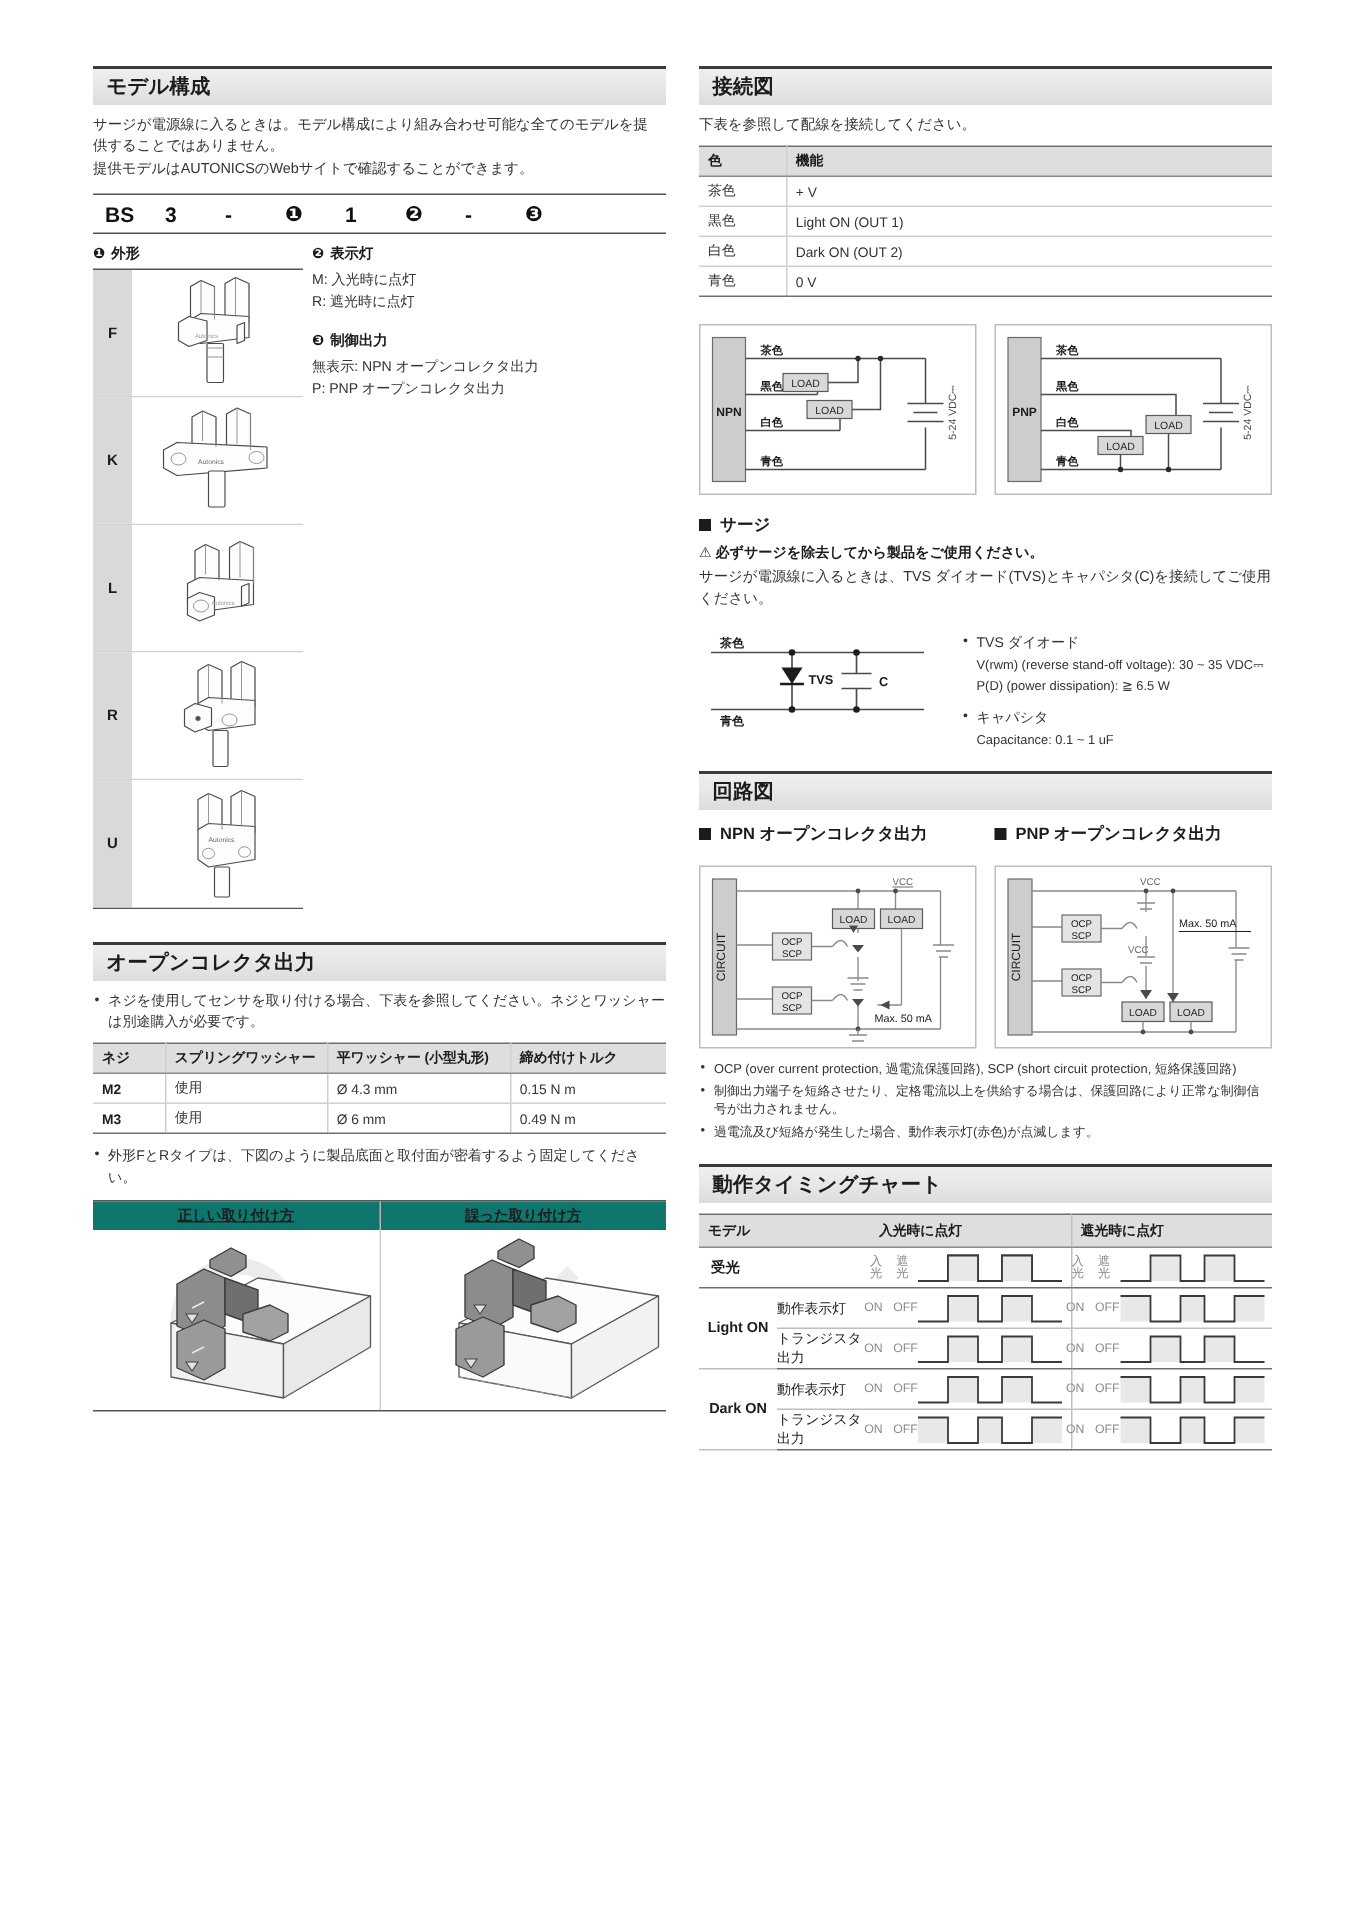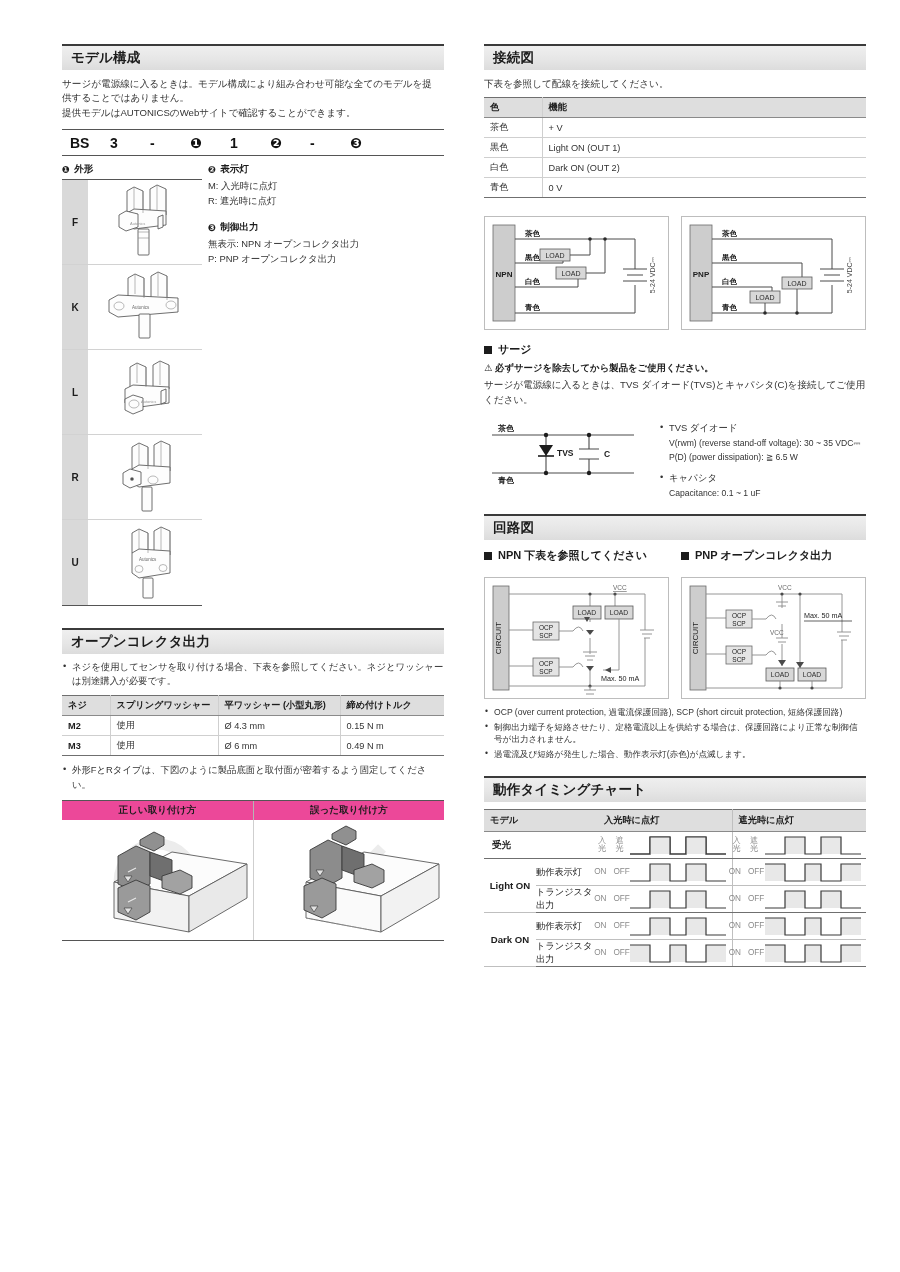--- a/index.html
+++ b/index.html
@@ -7,21 +7,21 @@
   body {
     width: 900px; height: 1272px;
     background: #ffffff;
     font-family: "Liberation Sans", "DejaVu Sans", sans-serif;
     color: #231f20;
     position: relative;
   }
   .page { position:relative; width:900px; height:1272px; padding: 12px; }
   .col { position:absolute; top:44px; width:382px; }
   .col-left { left:62px; }
-  .col-right { left:484px; }
+  .col-right { left:466px; }
 
   
   .sec { margin-bottom: 10px; }
   .sec-head {
     border-top: 2.5px solid #3b3b3b;
     background: linear-gradient(to bottom, #efefef 0%, #e6e6e6 55%, #dcdcdc 100%);
     height: 26px;
     display:flex; align-items:center;
     padding-left: 9px;
   }
@@ -83,21 +83,21 @@
   .subhead { font-size:11px; font-weight:bold; color:#1c1c1c; display:flex; align-items:center; gap:6px; margin-top:12px; }
   .subhead .sq { width:8px;height:8px;background:#1c1c1c;display:inline-block; }
   .warn { font-size:9.4px; font-weight:bold; color:#1c1c1c; margin-top:5px; }
 
   
   .diagram { margin-top:8px; border:1px solid #bdbdbd; background:#fff; }
   svg { display:block; }
 
   
   .mount-tbl { margin-top:8px; border-top:1px solid #555; border-bottom:1px solid #555; width:100%; }
-  .mount-head { display:flex; background:#ec4899; }
+  .mount-head { display:flex; background:#0f766e;text-decoration:underline; }
   .mount-head div { flex:1; text-align:center; font-size:9.6px; font-weight:bold; padding:3px 0; color:#1c1c1c; }
   .mount-head div:first-child { border-right:1px solid #b5b5b5; }
   .mount-body { display:flex; }
   .mount-body div { flex:1; }
   .mount-body div:first-child { border-right:1px solid #cfcfcf; }
 
   
   table.timing { border-collapse:collapse; width:100%; font-size:9.2px; margin-top:7px; table-layout:fixed; }
   table.timing th {
     background:#dedede; font-weight:bold; text-align:left; color:#1c1c1c;
@@ -515,21 +515,21 @@
     </div>
 
     <div class="sec" style="margin-top:14px">
       <div class="sec-head">
         <div class="t">回路図</div>
       </div>
 
       <div style="display:flex; gap:12px; margin-top:8px;">
         <div class="subhead" style="margin-top:0;width:185px">
           <span class="sq"></span>
-          <span>NPN 下表を参照してください</span>
+          <span>NPN オープンコレクタ出力</span>
         </div>
         <div class="subhead" style="margin-top:0;width:185px">
           <span class="sq"></span>
           <span>PNP オープンコレクタ出力</span>
         </div>
       </div>
 
       <div style="display:flex; gap:12px; margin-top:6px;">
 
         <div class="diagram" style="width:185px;">

